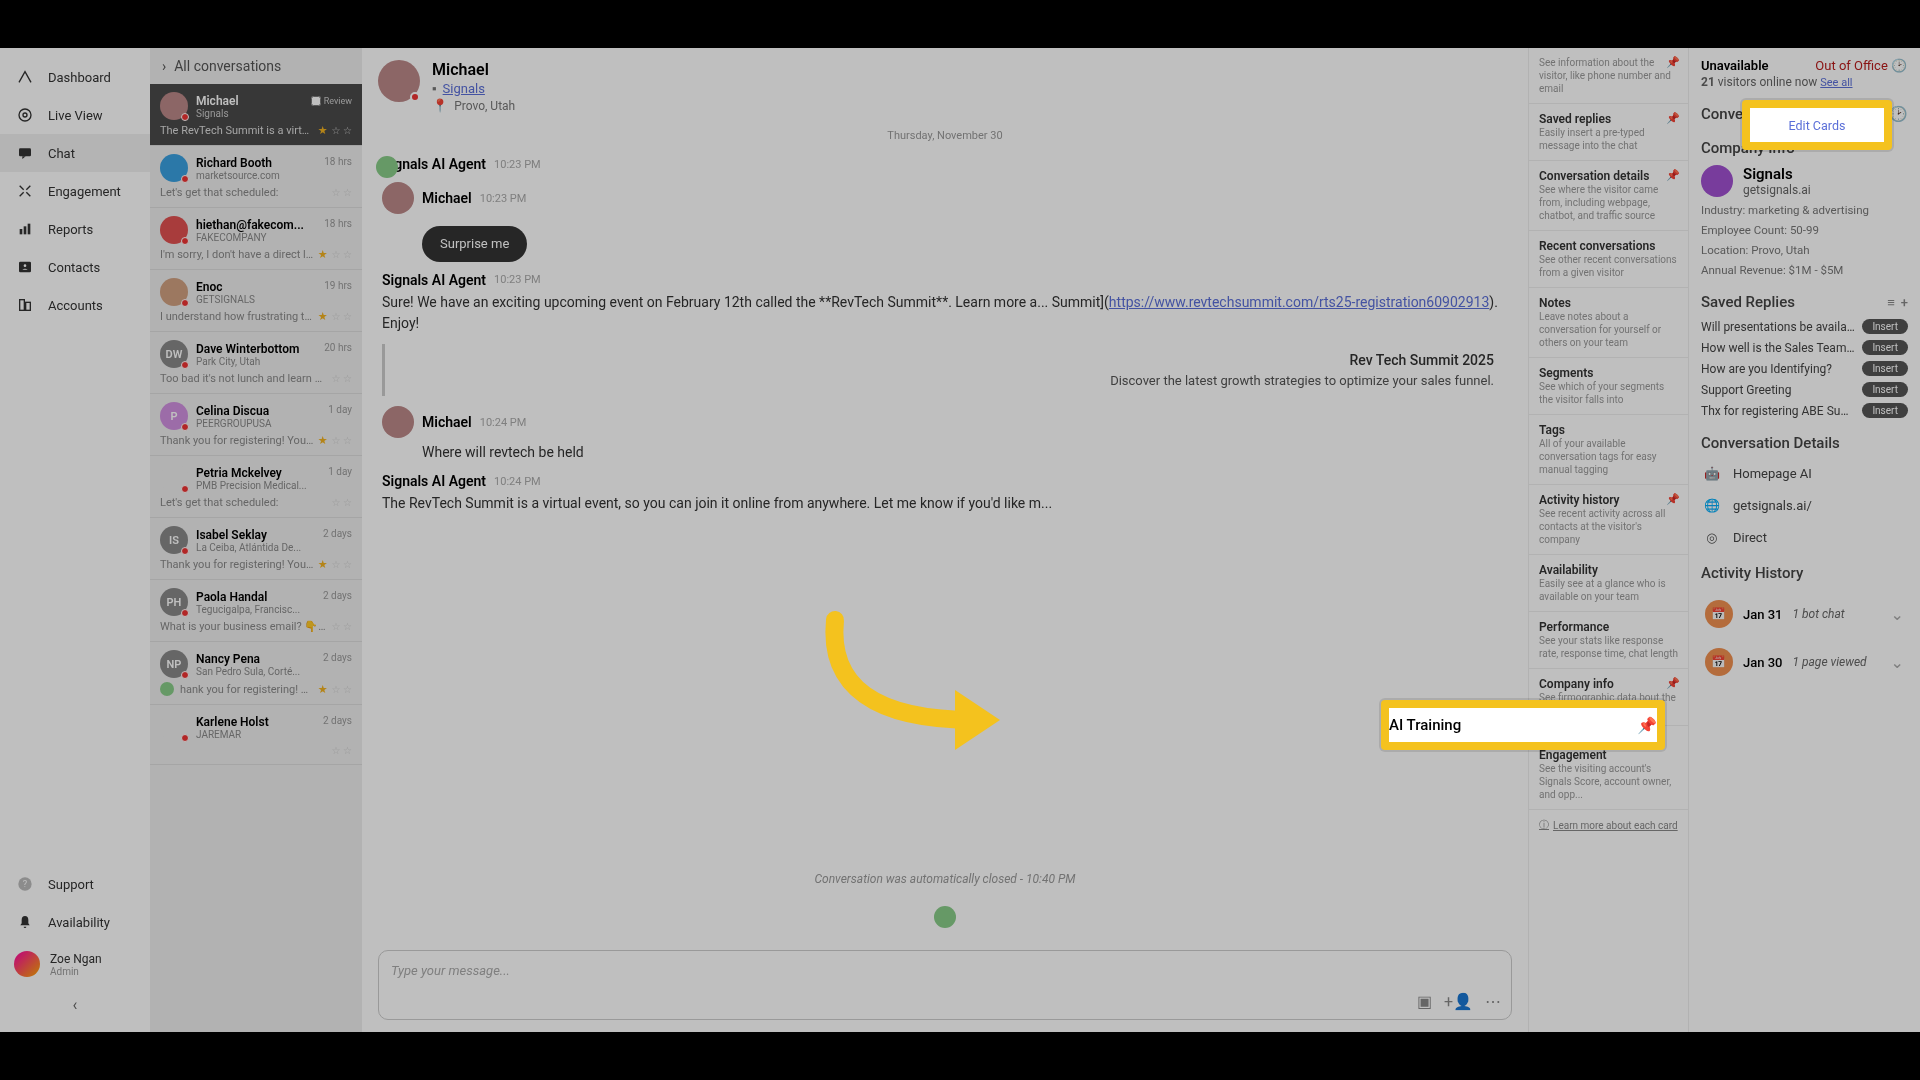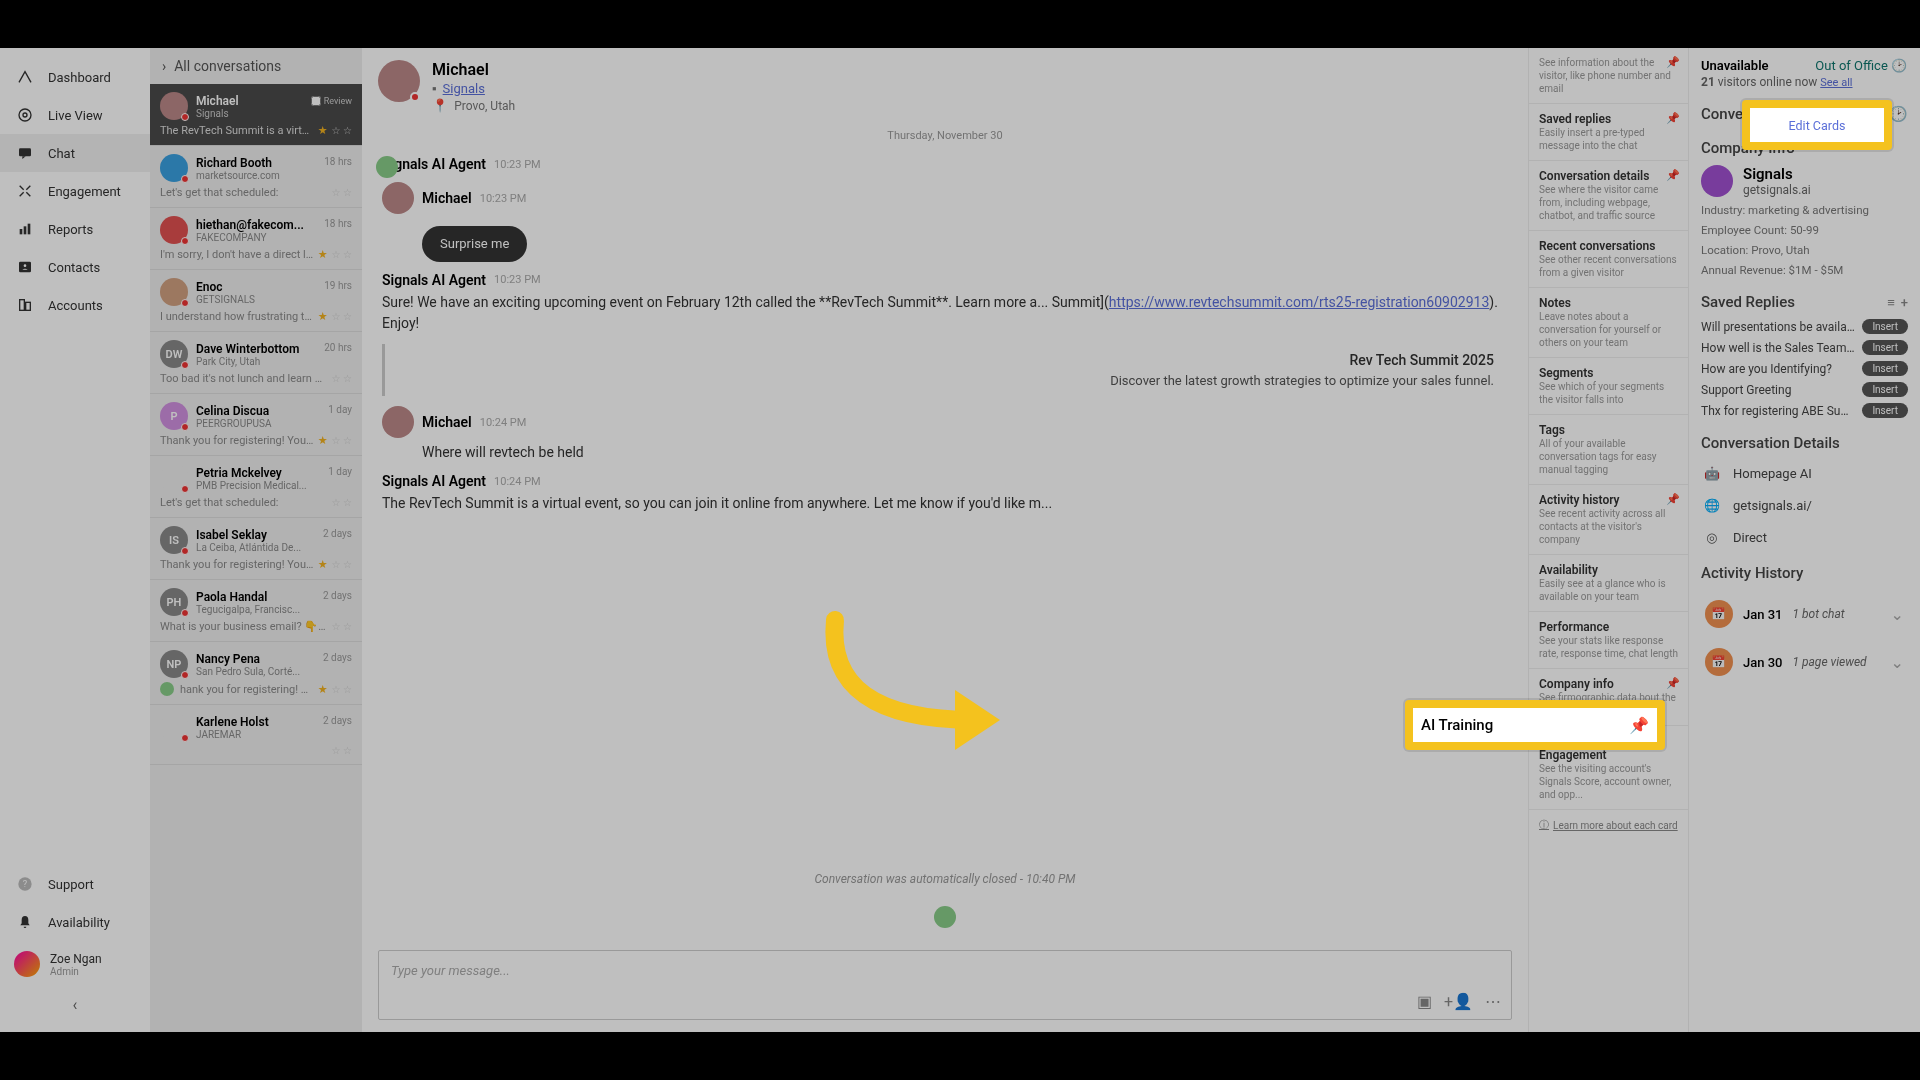--- a/index.html
+++ b/index.html
@@ -53,36 +53,36 @@
 .msg-name { font-weight: 600; font-size: 14px; }
 .msg-time { font-size: 11px; color: #aaa; }
 .msg-body { font-size: 14px; color: #333; margin-left: 40px; line-height: 1.5; }
 .msg-btn { display: inline-block; background: #333; color: #fff; border-radius: 18px; padding: 8px 18px; font-size: 13px; margin-top: 8px; }
 .msg-link { color: #5b6fd8; text-decoration: underline; }
 .msg-card { border-left: 3px solid #ccc; padding: 6px 14px; margin-top: 10px; text-align: right; }
 .msg-card-title { font-weight: 500; }
 .msg-card-sub { font-size: 13px; color: #555; }
 .chat-closed { text-align: center; font-size: 12px; color: #999; font-style: italic; margin: 20px 0; }
 .chat-input-wrap { margin: 12px 16px; }
-.chat-input { border: 1px solid #ccc; border-radius: 2px; padding: 12px; min-height: 70px; display:flex; flex-direction:column; position:relative;}
+.chat-input { border: 1px solid #ccc; border-radius: 10px; padding: 12px; min-height: 70px; display:flex; flex-direction:column; position:relative;}
 .chat-input-text { color: #aaa; font-size: 13px; font-style: italic; }
 .chat-input-icons { position:absolute; right:10px; bottom:8px; display:flex; gap:12px; color:#888; }
 .chat-status-bubble{position:absolute; top:108px; left:14px; width:22px;height:22px;border-radius:50%;background:#8c8;}
 
 .cards-panel { width: 160px; background: #fff; border-left: 1px solid #eee; overflow-y: hidden; position:relative;}
 .card-block { padding: 8px 10px; border-bottom: 1px solid #eee; position: relative; }
 .card-title { font-size: 12px; font-weight: 600; color: #333; }
 .card-desc { font-size: 10px; color: #999; line-height: 1.3; }
 .card-pin { position: absolute; top: 8px; right: 8px; color: #888; font-size: 11px; }
 .card-learn { font-size: 10px; color: #888; text-decoration: underline; padding: 8px 10px; display:flex;align-items:center;gap:4px;}
 
 .right-panel { width: 232px; background: #fff; border-left: 1px solid #eee; padding: 10px 12px; overflow: hidden; }
 .rp-top { display: flex; justify-content: space-between; font-size: 13px; }
 .rp-unav { font-weight: 600; }
-.rp-office { color: #0f766e; display:flex;align-items:center;gap:4px;}
+.rp-office { color: #b91c1c; display:flex;align-items:center;gap:4px;}
 .rp-online { font-size: 12px; color: #666; margin-top: 2px; }
 .rp-section-title { font-size: 15px; font-weight: 500; color: #444; margin-top: 16px; margin-bottom: 8px; display:flex; justify-content:space-between; align-items:center;}
 .rp-company { display: flex; gap: 10px; align-items: center; }
 .rp-company-logo { width: 32px; height: 32px; border-radius: 50%; background: #a050d0; }
 .rp-company-name { font-weight: 600; font-size: 15px; }
 .rp-company-site { font-size: 12px; color: #666; }
 .rp-detail { font-size: 11.5px; color: #777; margin-top: 6px; }
 .reply-row { display: flex; align-items: center; justify-content: space-between; margin: 6px 0; gap:6px;}
 .reply-text { font-size: 12px; color: #444; white-space: nowrap; overflow: hidden; text-overflow: ellipsis; flex:1;}
 .reply-btn { background: #555; color: #fff; border-radius: 10px; padding: 2px 10px; font-size: 10px; }
@@ -91,21 +91,21 @@
 .act-row { display: flex; align-items: center; gap: 10px; padding: 10px 4px; }
 .act-circ { width: 28px; height: 28px; border-radius: 50%; background: #f09050; display:flex;align-items:center;justify-content:center;color:#fff;font-size:12px;}
 .act-date { font-size: 13px; font-weight: 500; }
 .act-text { font-size: 12px; color: #666; flex:1;font-style:italic;}
 .act-chev { color: #aaa; }
 .filter-ic{color:#888;font-size:13px;display:flex;gap:6px;}
 
 .highlight-box { position: absolute; border: 8px solid #f4c21e; border-radius: 4px; z-index: 100; background: #fff; box-shadow:0 0 0 2px rgba(0,0,0,0.1);}
 .hl-edit { top: 100px; right: 28px; width: 150px; height: 50px; display: flex; align-items: center; justify-content: center; }
 .hl-edit a { color: #5b6fd8; font-size: 12.5px; text-decoration: none; }
-.hl-ai { top: 700px; right: 255px; width: 260px; height: 50px; display: flex; align-items: center; padding: 0 8px; justify-content: space-between; }
+.hl-ai { top: 700px; right: 255px; width: 284px; height: 50px; display: flex; align-items: center; padding: 0 0; justify-content: space-between; }
 .hl-ai-text { font-size: 15px; font-weight: 500; }
 .hl-ai-pin { color: #555; }
 
 .arrow { position: absolute; z-index: 99; top: 600px; left: 805px; width: 220px; height: 170px; pointer-events:none;}
 .arrow svg { width: 100%; height: 100%; }
 .see-all{font-size:11px;color:#5b6fd8;text-decoration:underline;}
 </style>
 </head>
 <body>
 

